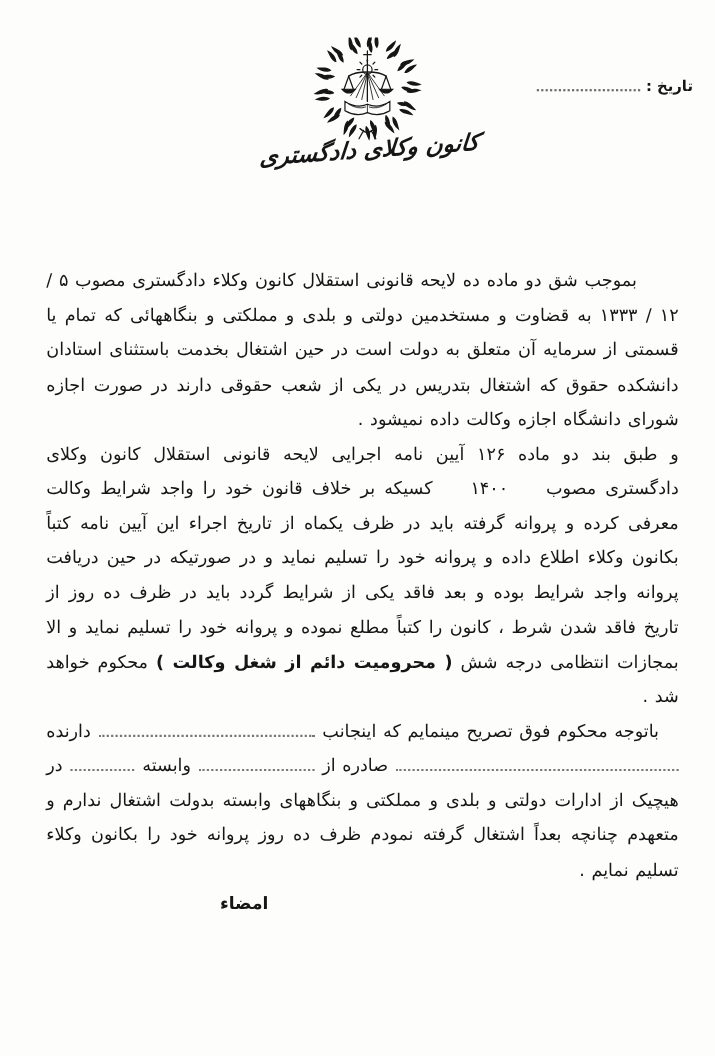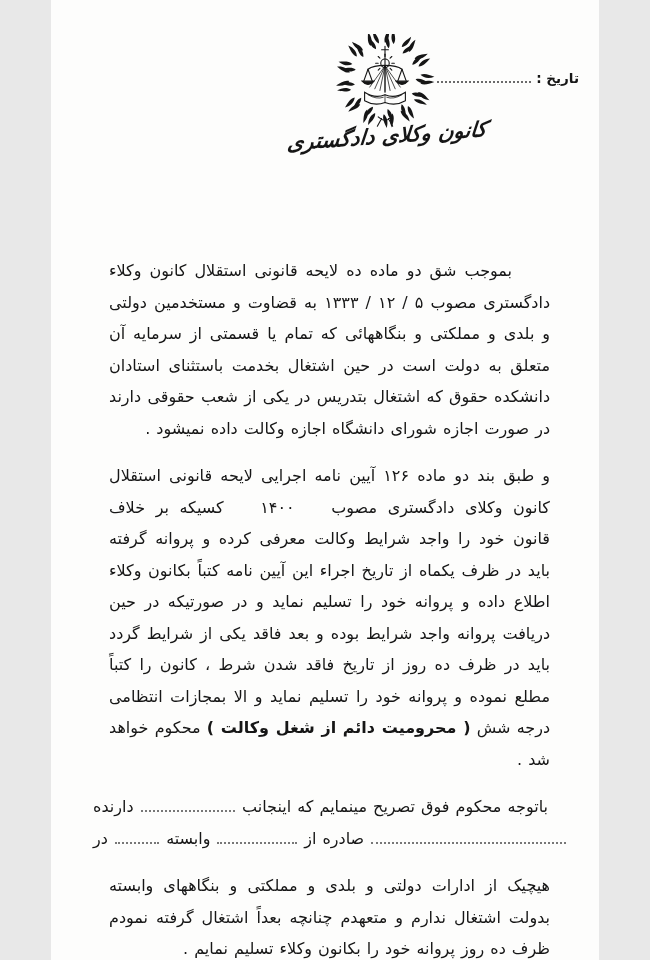--- a/index.html
+++ b/index.html
@@ -1,18 +1,18 @@
 <!DOCTYPE html>
 <html lang="fa"><head>
 <meta charset="utf-8">
 <style>
   html,body{margin:0;padding:0;background:#e8e8e8;}
   .page{
     position:relative;
-    width:548px;height:960px;
+    width:650px;height:960px;
     margin:0 auto;
     background:#fdfdfc;
     font-family:"DejaVu Sans",sans-serif;
     color:#161616;
     overflow:hidden;
   }
   
   .date-row{
     position:absolute;top:70px;right:20px;width:142px;
     display:flex;direction:rtl;align-items:baseline;gap:5px;
@@ -27,21 +27,21 @@
     white-space:nowrap;direction:rtl;
     letter-spacing:-0.5px;
   }
   
   .body-text{
     position:absolute;top:239px;right:33px;left:42px;
     direction:rtl;text-align:justify;
     font-size:16px;line-height:31.5px;
     word-spacing:1px;
   }
-  .para{margin:16px;}
+  .para{margin:0;}
   .indent{text-indent:38px;}
   .year-gap{margin:0 26px;}
   .bold-seg{font-weight:bold;}
   .form-line{display:flex;direction:rtl;align-items:baseline;gap:7px;line-height:31.5px;}
   .form-line.fl-indent{padding-right:18px;}
   .fl-label{white-space:nowrap;}
   .dots{height:13px;border-bottom:2px dotted #777;}
   .dots.grow{flex:1;}
   .d1{flex:4.4;}
   .d2{flex:1.8;}

